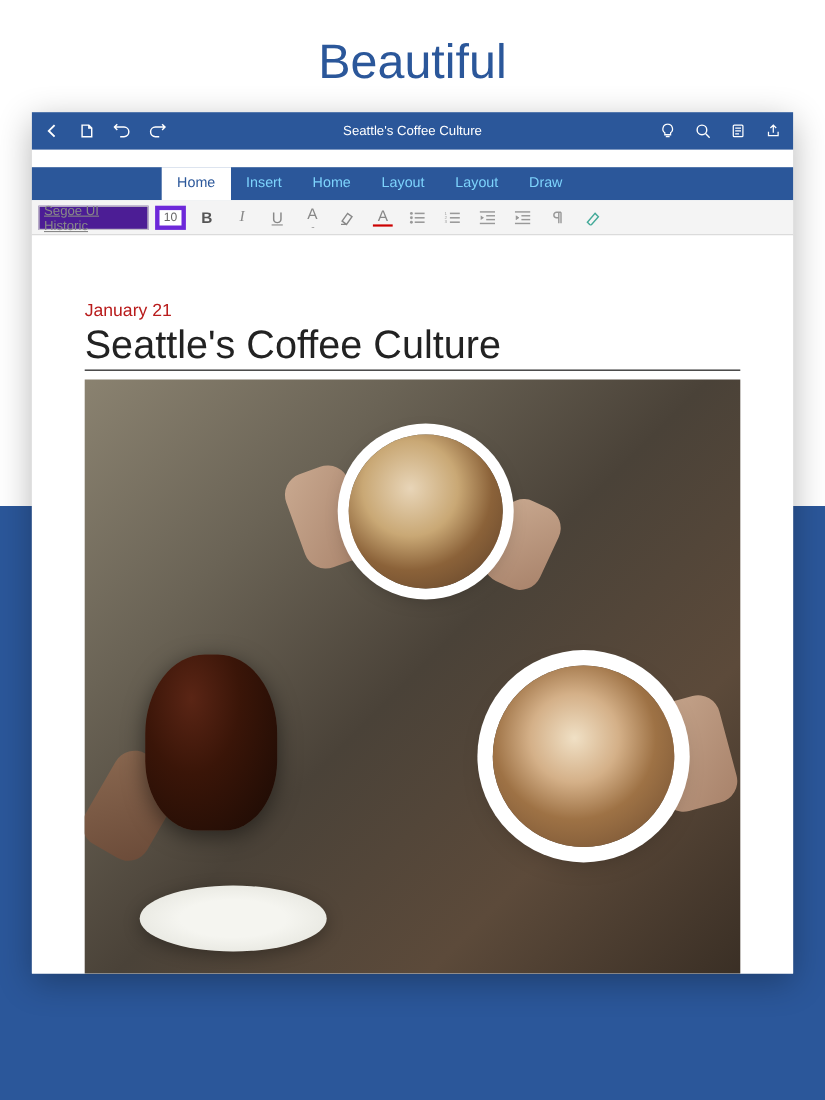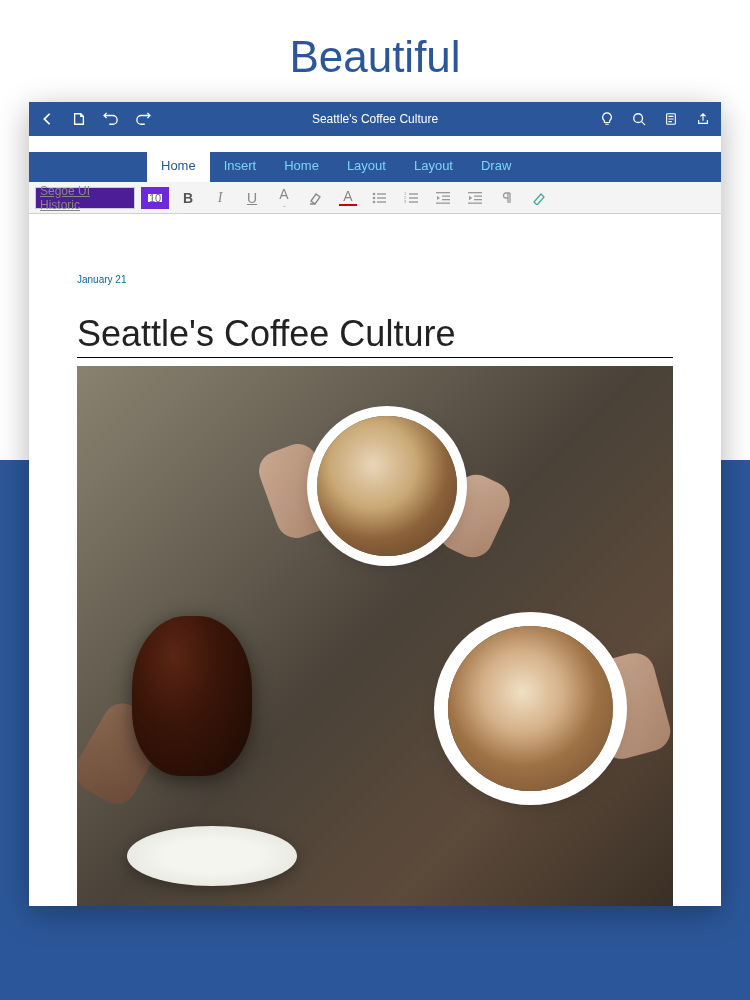--- a/index.html
+++ b/index.html
@@ -100,21 +100,21 @@
       font-size: 12px;
       color: #888;
       padding: 2px 4px;
       display: flex;
       align-items: center;
       text-decoration: underline;
     }
     .font-size {
       width: 28px;
       height: 22px;
-      border: 7px solid #6d28d9;
+      border: 4px solid #6d28d9;
       background: #fff;
       font-size: 11px;
       color: #666;
       text-align: center;
       display: flex;
       align-items: center;
       justify-content: center;
     }
     .fmt-btn {
       width: 26px;
@@ -124,23 +124,22 @@
       justify-content: center;
       color: #888;
       cursor: pointer;
       font-size: 14px;
     }
     .document {
       background: #fff;
       padding: 60px 48px 0 48px;
     }
     .doc-date {
-      font-size: 10px;
-      color: #0369a1;
-      margin-bottom: 28px;
+      font-size: 16px;
+      color: #b91c1c;
     }
     .doc-title {
       font-size: 36px;
       font-weight: 400;
       color: #222;
       margin-bottom: 2px;
     }
     .doc-divider {
       border: none;
       border-top: 1px solid #000;

